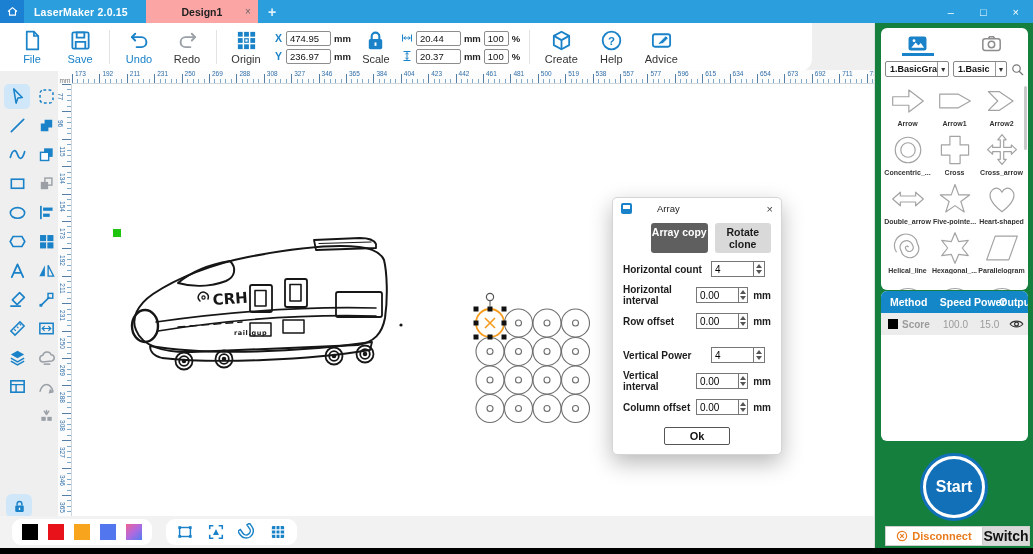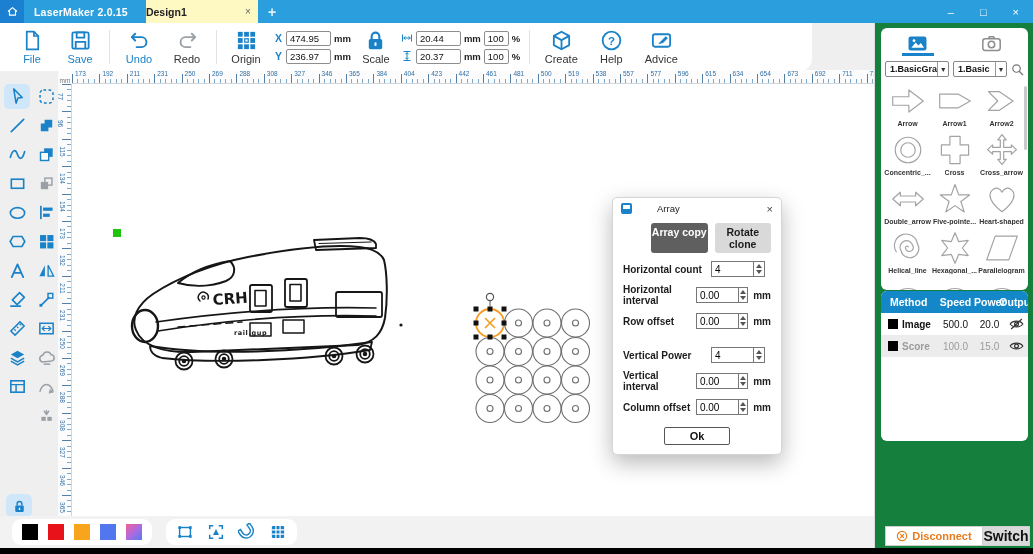--- a/index.html
+++ b/index.html
@@ -3,21 +3,21 @@
 <meta charset="utf-8">
 <style>
   * { box-sizing: border-box; margin: 0; padding: 0; }
   html,body { width:1033px; height:554px; overflow:hidden; }
   body { font-family:"Liberation Sans",sans-serif; background:#efefef; position:relative; }
 
   
   .titlebar{position:absolute;left:0;top:0;width:100%;height:23px;background:var(--titlebar,#2b9fdd);display:flex;align-items:center;z-index:20;}
   .home-btn{width:24px;height:23px;background:#1b7fd2;display:flex;align-items:center;justify-content:center;}
   .app-title{color:#fff;font-size:10.5px;font-weight:700;margin-left:10px;letter-spacing:.2px;}
-  .doc-tab{margin-left:18px;width:112px;height:23px;background:#fef9c3;display:flex;align-items:center;font-size:10.5px;font-weight:700;color:#222;position:relative;}
+  .doc-tab{margin-left:18px;width:112px;height:23px;background:#fca5a5;display:flex;align-items:center;justify-content:center;font-size:10.5px;font-weight:700;color:#222;position:relative;}
   .doc-tab .tab-close{position:absolute;right:7px;font-size:10px;color:#666;font-weight:400;}
   .newtab-btn{color:#dff1fc;font-size:14px;margin-left:10px;font-weight:700;}
   .win-controls{margin-left:auto;display:flex;gap:26px;margin-right:14px;color:#fff;font-size:11px;}
   .win-controls span{cursor:default;}
 
   
   .toolbar{position:absolute;left:0;top:23px;width:812px;height:48px;background:#fff;border-radius:0 0 12px 0;display:flex;align-items:center;padding-left:8px;z-index:10;}
   .tbtn{display:flex;flex-direction:column;align-items:center;justify-content:center;width:48px;gap:1px;color:#333;font-size:11px;}
   .tbtn svg{display:block;}
   .tsep{width:1px;height:34px;background:#e3e3e3;margin:0 5px;}
@@ -798,52 +798,42 @@
   </div>
 
   <div class="card cuts">
     <div class="m-head" id="m-head">
         <div class="c-method">Method</div>
         <div class="c-speed">Speed</div>
         <div class="c-power">Power</div>
         <div class="c-out" style="font-size:10.5px">Output</div>
       </div>
     <div id="m-rows">
-        <div class="m-row">
-          <div class="c-method">
-            <span class="sw"></span>
-            <span>Image</span>
-          </div>
-  <div class="c-speed">500.0</div>
-  <div class="c-power">20.0</div>
-  <div class="c-out">
-            <svg width="15" height="12" viewBox="0 0 15 12">
-              <path d="M1.2 6C3.6 2.2 11.4 2.2 13.8 6 11.4 9.8 3.6 9.8 1.2 6Z" fill="none" stroke="#333" stroke-width="1.2"></path>
-              <circle cx="7.5" cy="6" r="1.9" fill="none" stroke="#333" stroke-width="1.2"></circle>
-              <path d="M2.2 11L12.8 1" stroke="#333" stroke-width="1.2"></path>
-            </svg>
-          </div>
-        </div>
         <div class="m-row dim">
           <div class="c-method">
             <span class="sw"></span>
             <span>Score</span>
           </div>
   <div class="c-speed">100.0</div>
   <div class="c-power">15.0</div>
   <div class="c-out">
             <svg width="15" height="12" viewBox="0 0 15 12">
               <path d="M1.2 6C3.6 2.2 11.4 2.2 13.8 6 11.4 9.8 3.6 9.8 1.2 6Z" fill="none" stroke="#333" stroke-width="1.2"></path>
               <circle cx="7.5" cy="6" r="1.9" fill="none" stroke="#333" stroke-width="1.2"></circle>
             </svg>
           </div>
         </div>
       </div>
   </div>
 
+  <div class="start-wrap">
+    <div class="start-btn">
+      <div class="start-inner">Start</div>
+    </div>
+  </div>
 
   <div class="conn-row">
     <div class="disconnect">
       <svg width="12" height="12" viewBox="0 0 14 14">
           <circle cx="7" cy="7" r="5.4" fill="none" stroke="#e87c1e" stroke-width="1.4"></circle>
           <path d="M4.9 4.9l4.2 4.2M9.1 4.9L4.9 9.1" stroke="#e87c1e" stroke-width="1.4"></path>
         </svg>
       <span>Disconnect</span>
     </div>
     <div class="switch-btn">Switch</div>

